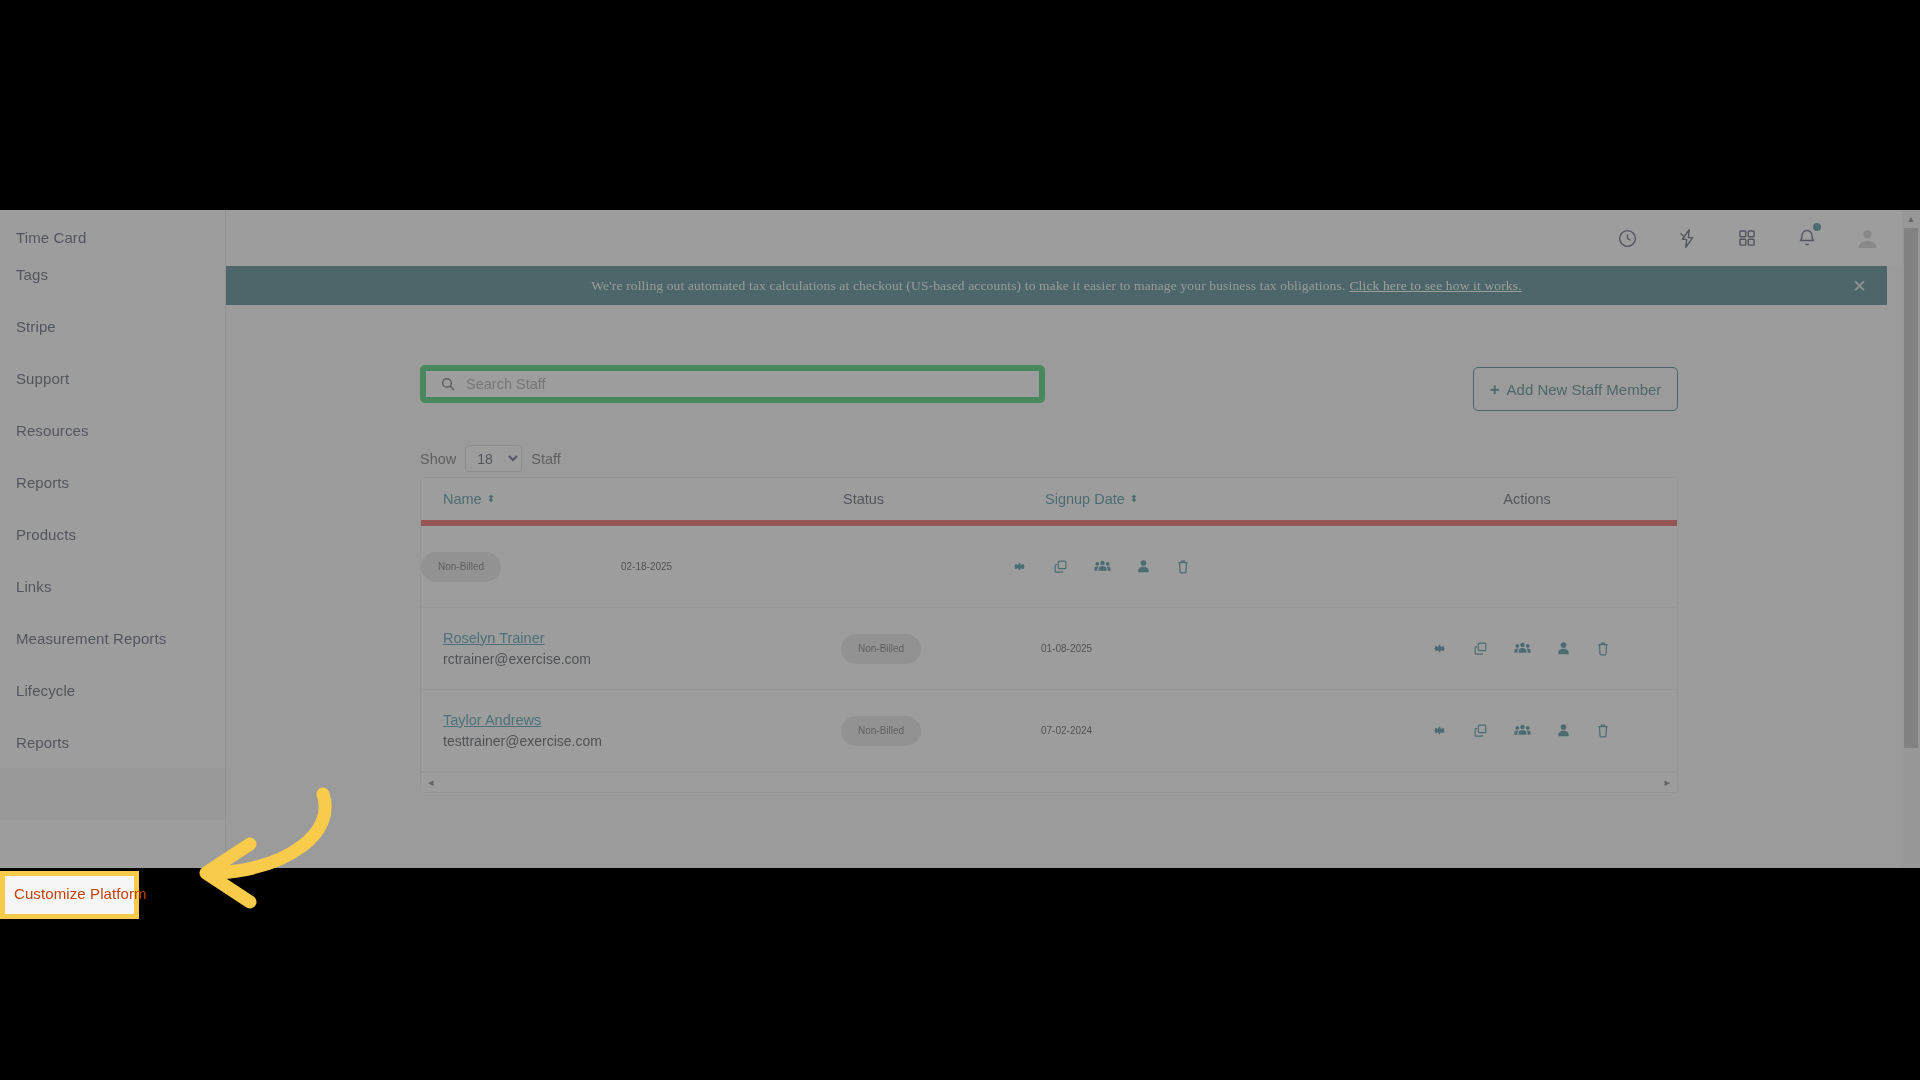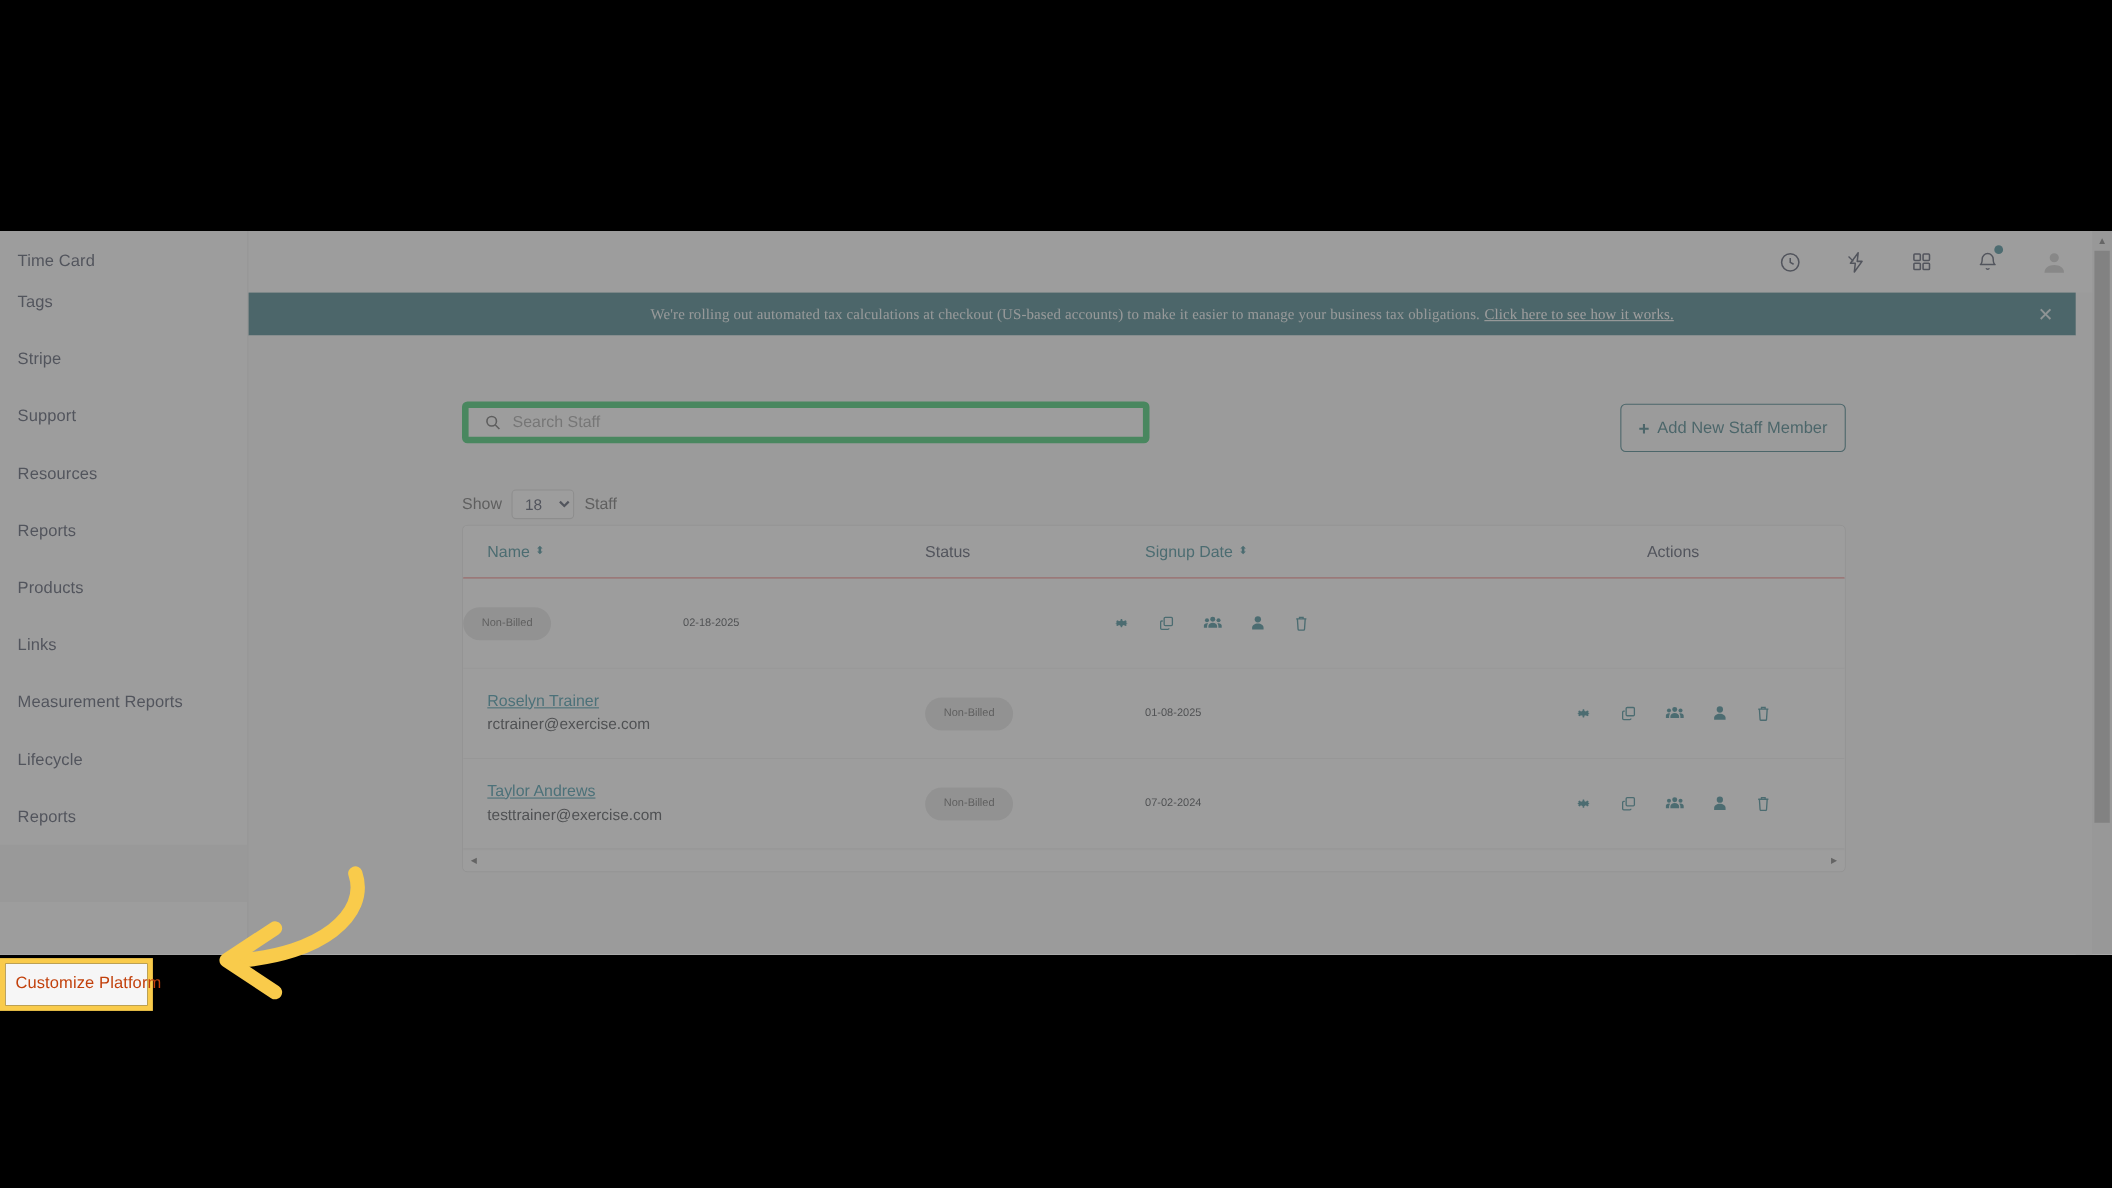--- a/index.html
+++ b/index.html
@@ -215,22 +215,23 @@
     position: absolute; left: 194px; top: 172px;
     width: 1258px;
     background: #ffffff;
     border: 1px solid #e6e6e6;
     border-radius: 5px;
     overflow: hidden;
   }
   #table-head {
     height: 48px;
     display: flex; align-items: center;
-    border-bottom: 1px solid #ef4444;
-    background: #ffffff;
+    border-bottom: 6px solid #ef4444;
+    background: #ffffff;
+    justify-content: space-between;
   }
   .th { font-size: 14.5px; color: #3c4257; display: flex; align-items: center; gap: 5px; }
   .th.sortable { color: #2b7f8c; }
   .col-name   { width: 420px; padding-left: 22px; }
   .col-status { width: 200px; }
   .col-date   { width: 330px; }
   .col-actions{ width: 300px; display:flex; justify-content:center; }
   .sort-caret { font-size: 10px; line-height: 1; letter-spacing: -1px; display: inline-block; }
 
   .trow {

